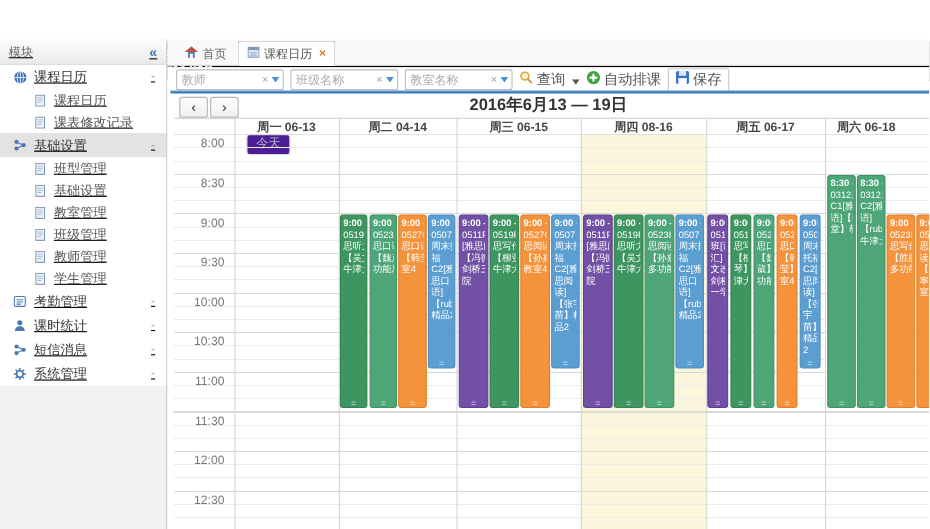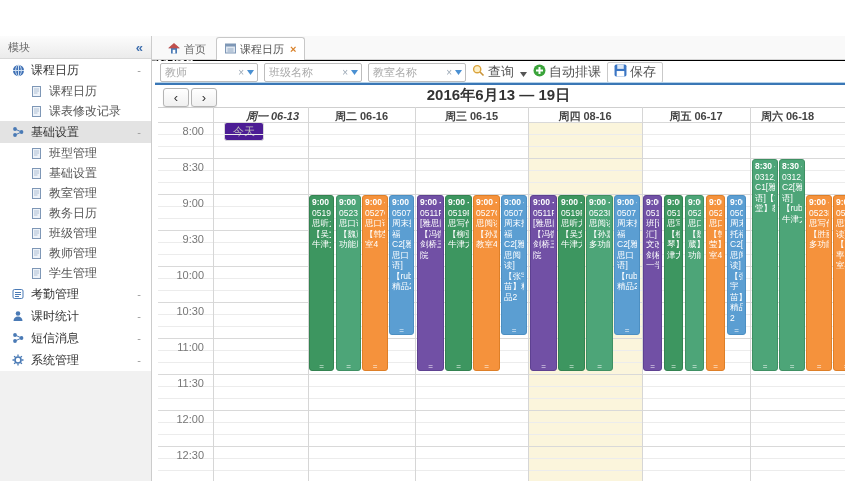--- a/index.html
+++ b/index.html
@@ -4,21 +4,21 @@
 <style>
   html,body{margin:0;padding:0;background:#fff;}
   #app{position:relative;width:845px;height:481px;overflow:hidden;
        font-family:"Liberation Sans","DejaVu Sans",sans-serif;background:#fff;}
   
   #topbar{position:absolute;left:0;top:0;width:845px;height:34px;background:#000000;
           border-bottom:2px solid #8aa7cf;margin-top:38px;}
   #topbar .title{color:#fff;font-size:17px;font-weight:bold;line-height:34px;padding-left:14px;letter-spacing:1px;}
   
   #sidebar{position:absolute;left:0;top:36px;width:151px;height:445px;background:#f1f1f1;
-           border-right:1px solid #cccccc;}
+           border-right:1px solid #cccccc;text-decoration:underline;}
   #side-header{height:22px;background:linear-gradient(#fcfcfc,#ebebeb);border-bottom:1px solid #d8d8d8;
                display:flex;align-items:center;font-size:11px;color:#666;}
   #side-header .lbl{flex:1;padding-left:8px;}
   #side-header .collapse{padding-right:8px;color:#3f6fae;font-weight:bold;font-size:13px;cursor:pointer;}
   #menu{background:#fff;}
   .mi{display:flex;align-items:center;font-size:12px;color:#333;cursor:pointer;}
   .mi.group{height:22px;padding-left:11px;}
   .mi.group .cap{margin-left:auto;margin-right:10px;color:#999;font-size:11px;}
   .mi.sub{height:20px;padding-left:29px;color:#555;}
   .mi.selected{background:#e3e3e3;}
@@ -149,29 +149,20 @@
           </span>
           <span>教室管理</span>
         </div>
         <div class="mi sub">
           <span class="ic">
             <svg width="9" height="11" viewBox="0 0 9 11">
               <rect x="0.5" y="0.5" width="8" height="10" fill="#eef3f9" stroke="#7e97b6"></rect>
               <path d="M2 3h5M2 5h5M2 7h3.5" stroke="#9fb3cc" stroke-width="0.8"></path>
             </svg>
           </span>
-          <span>教务日历</span>
-        </div>
-        <div class="mi sub">
-          <span class="ic">
-            <svg width="9" height="11" viewBox="0 0 9 11">
-              <rect x="0.5" y="0.5" width="8" height="10" fill="#eef3f9" stroke="#7e97b6"></rect>
-              <path d="M2 3h5M2 5h5M2 7h3.5" stroke="#9fb3cc" stroke-width="0.8"></path>
-            </svg>
-          </span>
           <span>班级管理</span>
         </div>
         <div class="mi sub">
           <span class="ic">
             <svg width="9" height="11" viewBox="0 0 9 11">
               <rect x="0.5" y="0.5" width="8" height="10" fill="#eef3f9" stroke="#7e97b6"></rect>
               <path d="M2 3h5M2 5h5M2 7h3.5" stroke="#9fb3cc" stroke-width="0.8"></path>
             </svg>
           </span>
           <span>教师管理</span>
@@ -315,22 +306,22 @@
   <div id="cal-layer">
       <div class="abs " style="left: 528px; top: 122px; width: 114px; height: 359px; background: rgb(251, 245, 220);"></div>
       <div class="abs " id="hgrid" style="left: 158px; top: 122px; width: 687px; height: 359px;"></div>
       <div class="abs " style="left: 158px; top: 107px; width: 687px; height: 1px; background: rgb(207, 207, 207);"></div>
       <div class="abs vline" style="left: 213px; top: 107px; height: 374px;"></div>
       <div class="abs vline" style="left: 308px; top: 107px; height: 374px;"></div>
       <div class="abs vline" style="left: 415px; top: 107px; height: 374px;"></div>
       <div class="abs vline" style="left: 528px; top: 107px; height: 374px;"></div>
       <div class="abs vline" style="left: 642px; top: 107px; height: 374px;"></div>
       <div class="abs vline" style="left: 750px; top: 107px; height: 374px;"></div>
-      <div class="abs day-label" style="left: 225px; top: 109px; width: 95px; font-style: italic;">周一 06-13</div>
-      <div class="abs day-label" style="left: 308px; top: 109px; width: 107px;">周二 06-16</div>
+      <div class="abs day-label" style="left: 213px; top: 109px; width: 95px;">周一 06-13</div>
+      <div class="abs day-label" style="left: 308px; top: 109px; width: 107px;">周二 04-14</div>
       <div class="abs day-label" style="left: 415px; top: 109px; width: 113px;">周三 06-15</div>
       <div class="abs day-label" style="left: 528px; top: 109px; width: 114px;">周四 08-16</div>
       <div class="abs day-label" style="left: 642px; top: 109px; width: 108px;">周五 06-17</div>
       <div class="abs day-label" style="left: 750px; top: 109px; width: 75px;">周六 06-18</div>
       <div class="abs time-label" style="left: 158px; top: 125px;">8:00</div>
       <div class="abs time-label" style="left: 158px; top: 161px;">8:30</div>
       <div class="abs time-label" style="left: 158px; top: 197px;">9:00</div>
       <div class="abs time-label" style="left: 158px; top: 233px;">9:30</div>
       <div class="abs time-label" style="left: 158px; top: 269px;">10:00</div>
       <div class="abs time-label" style="left: 158px; top: 305px;">10:30</div>

